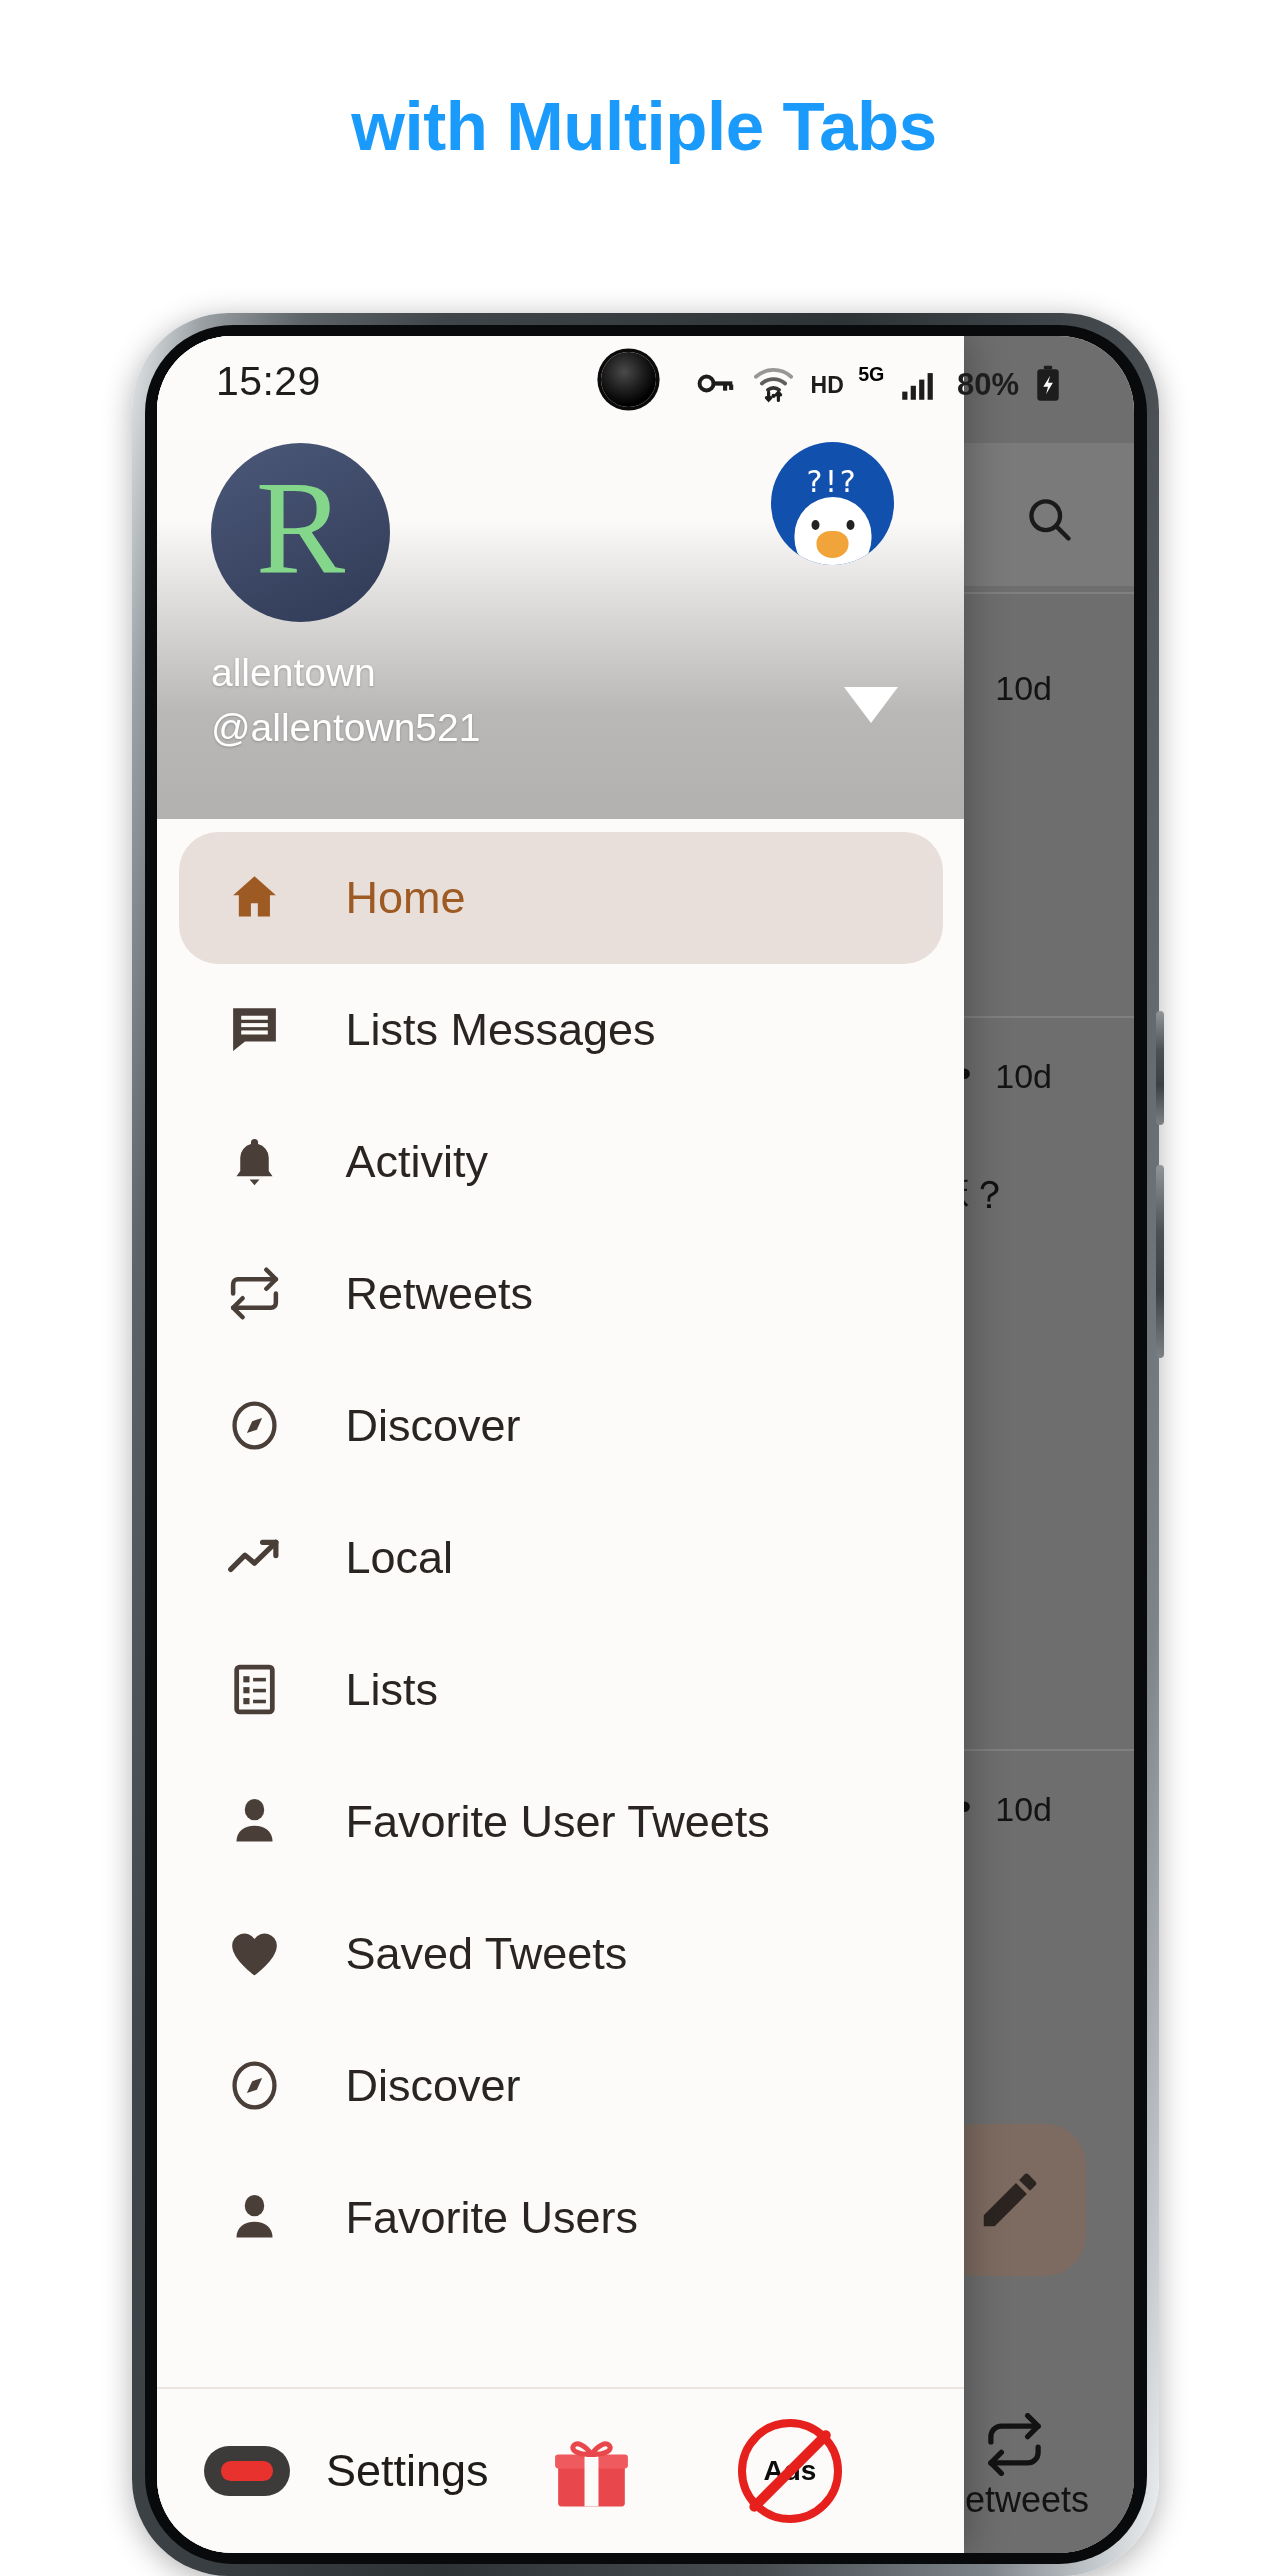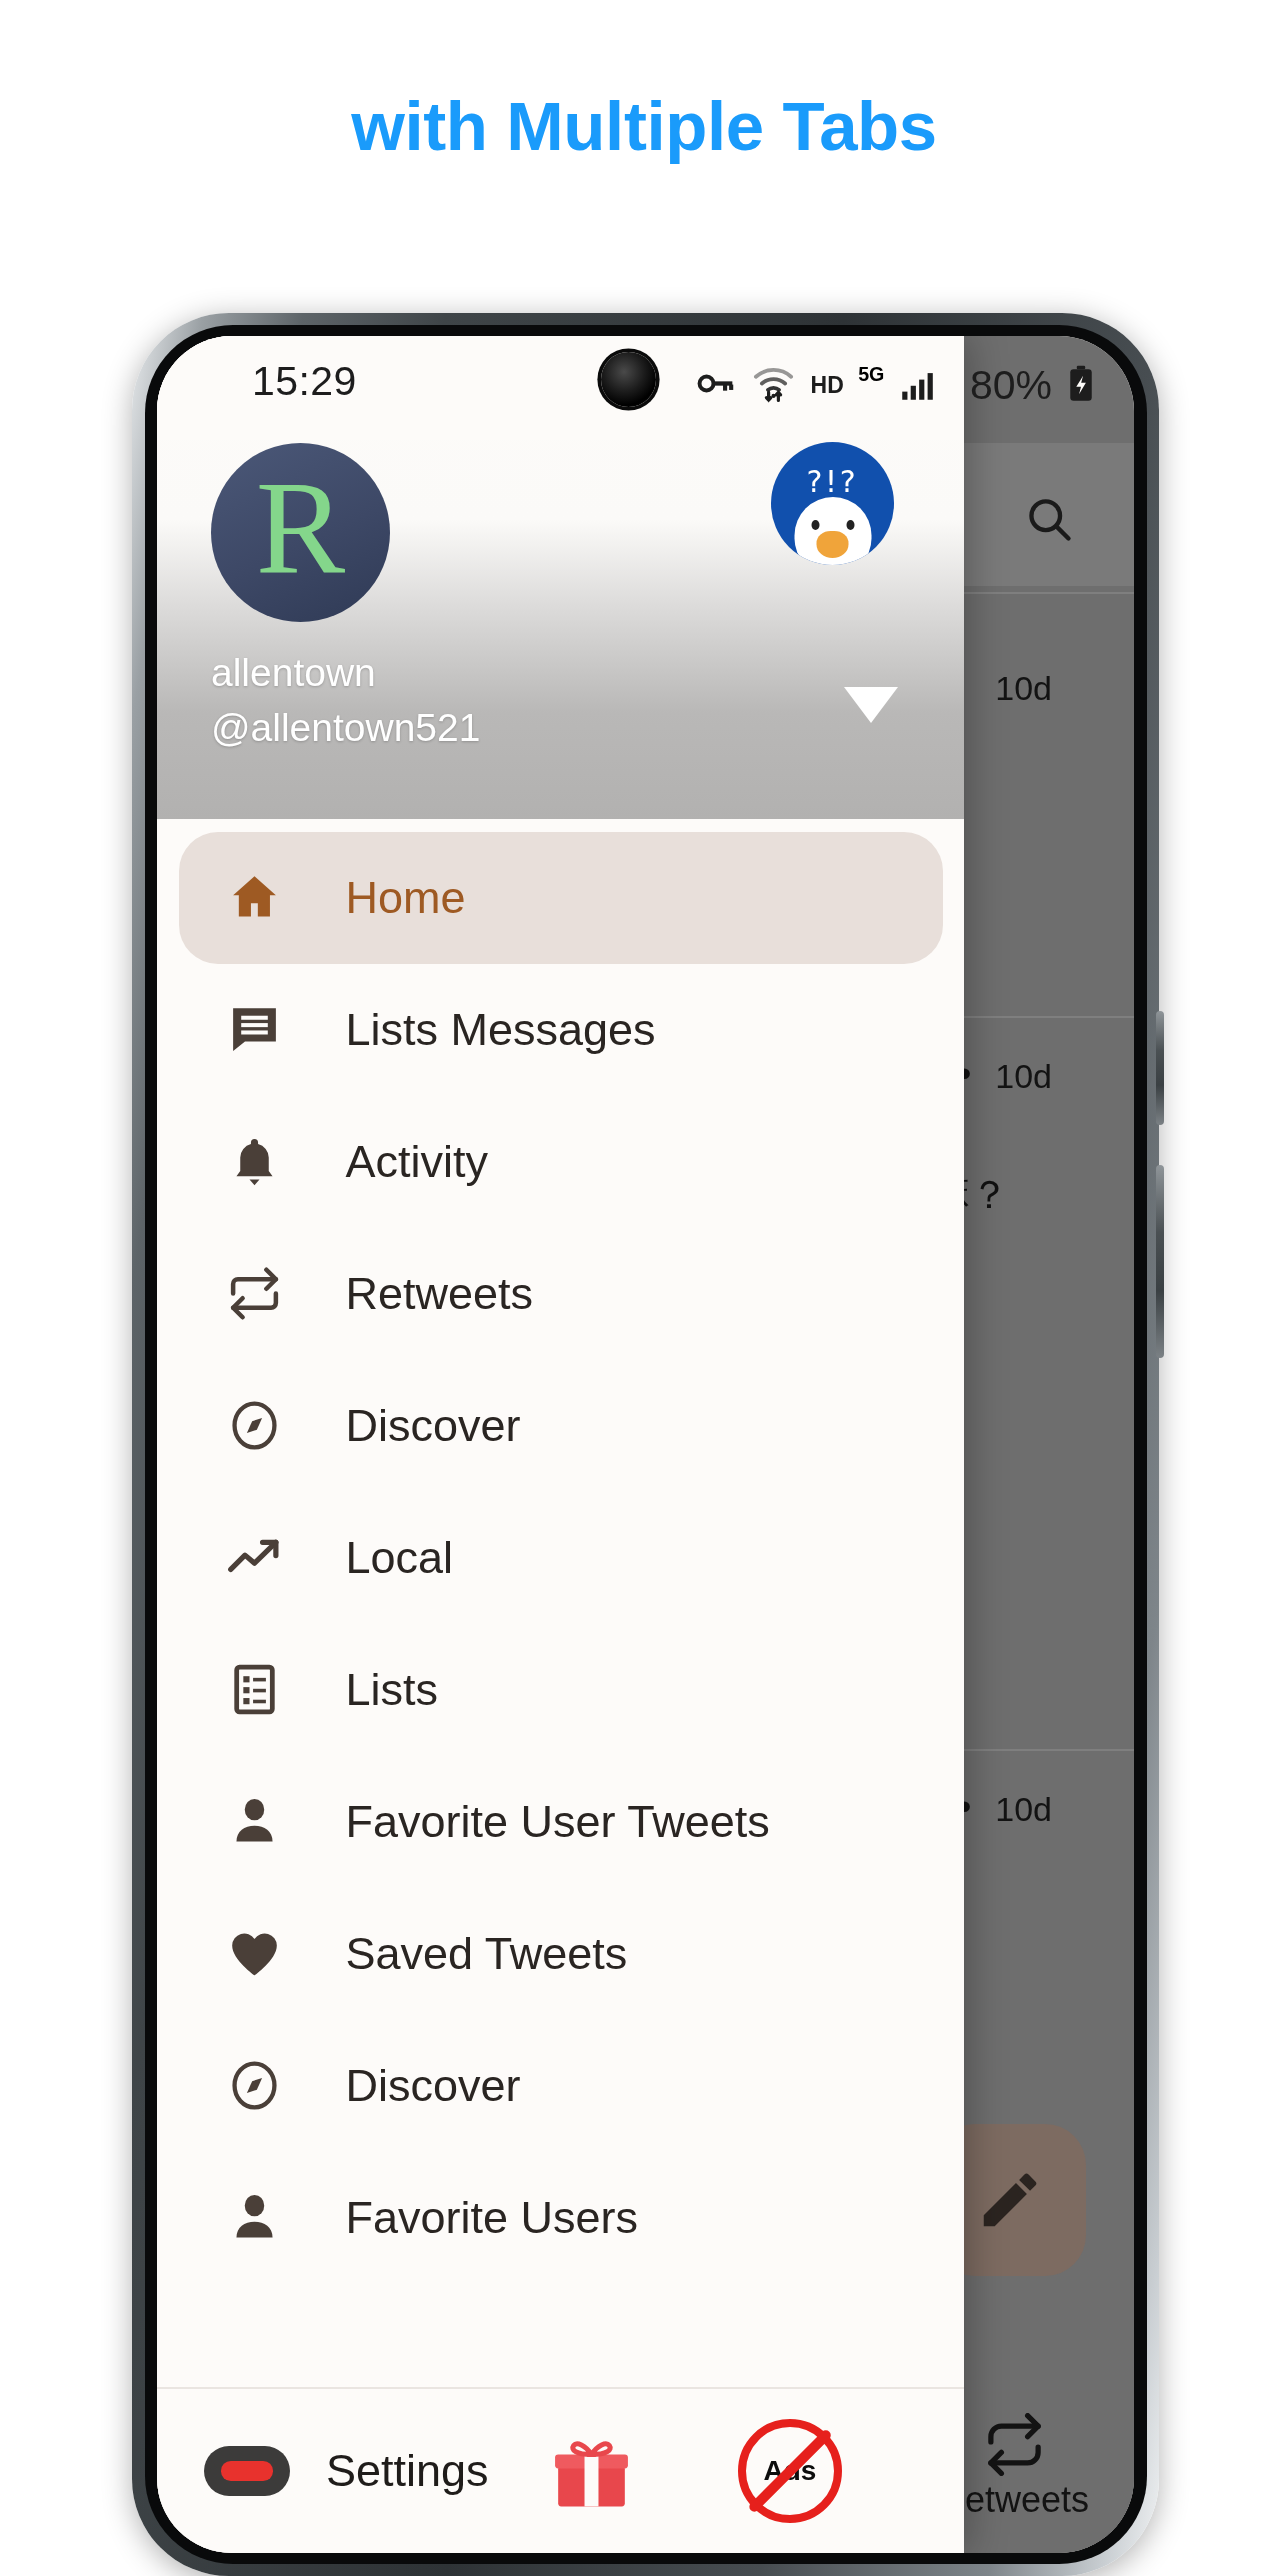--- a/index.html
+++ b/index.html
@@ -112,29 +112,29 @@
     position:absolute; left:0; top:0; width:100%; height:104px;
     z-index:6;
     pointer-events:none;
   }
   .sb-plate{
     position:absolute; left:0; top:0; width:807px; height:104px;
     background:#fdfbf9;
   }
   .sb-time{
     position:absolute; left:59px; top:21.5px;
-    font-size:41px; color:#1d1d1d; letter-spacing:0.4px;margin-left:36px;
+    font-size:41px; color:#1d1d1d; letter-spacing:0.4px;
   }
   .sb-right{
     position:absolute; left:537px; top:25px;
     display:flex; align-items:center; gap:14.3px;
   }
   .sb-hd{ font-size:23px; font-weight:bold; color:#1d1d1d; }
   .sb-5g{ font-size:19.7px; font-weight:bold; color:#000000; position:relative; top:-10.7px; }
-  .sb-batt-txt{ font-size:41px; color:#1d1d1d; margin-left:18px; }
+  .sb-batt-txt{ font-size:31px; color:#1d1d1d; margin-left:5px;font-weight:bold; }
   .camera{
     position:absolute; left:444px; top:16px;
     width:55px; height:55px; border-radius:50%;
     background:radial-gradient(circle at 42% 36%, #4a4a4a 0%, #1c1c1c 42%, #000 70%, #101010 100%);
     box-shadow:0 0 0 3.6px #0b0b0b;
     z-index:7;
   }
 
   
   .drawer{

